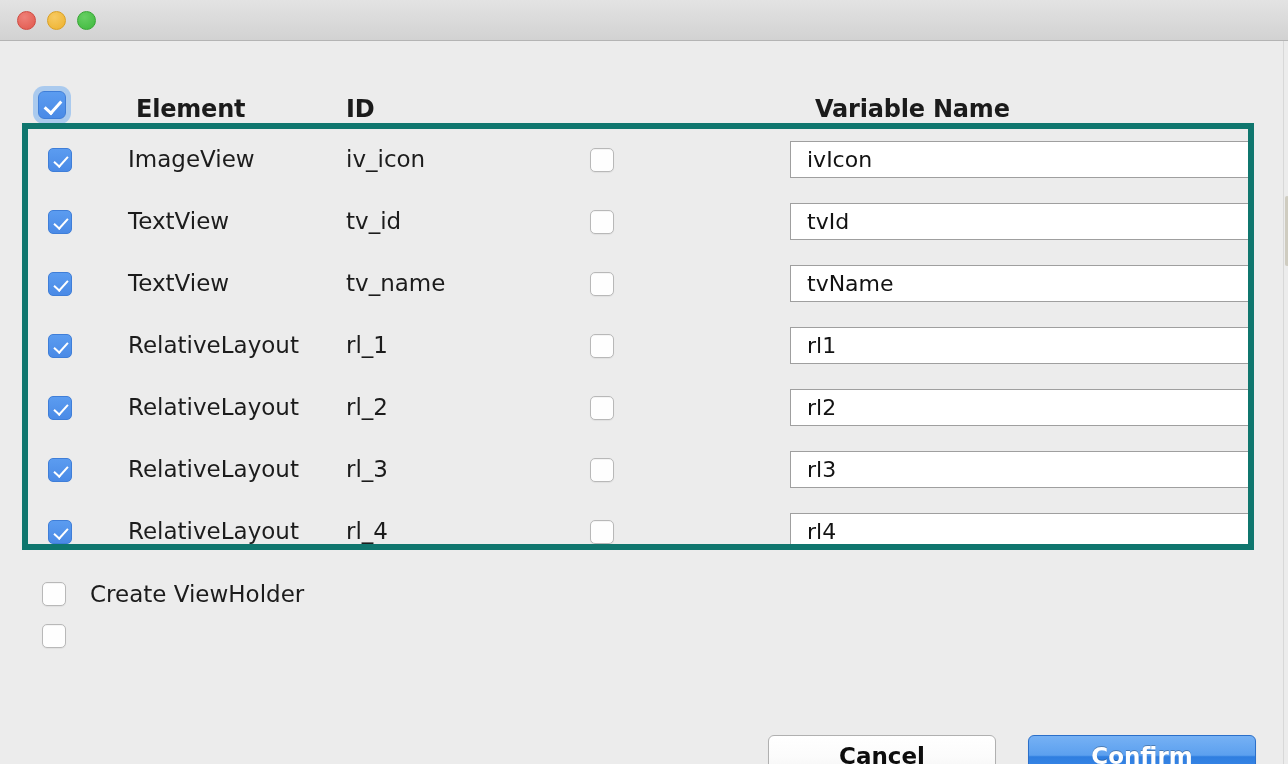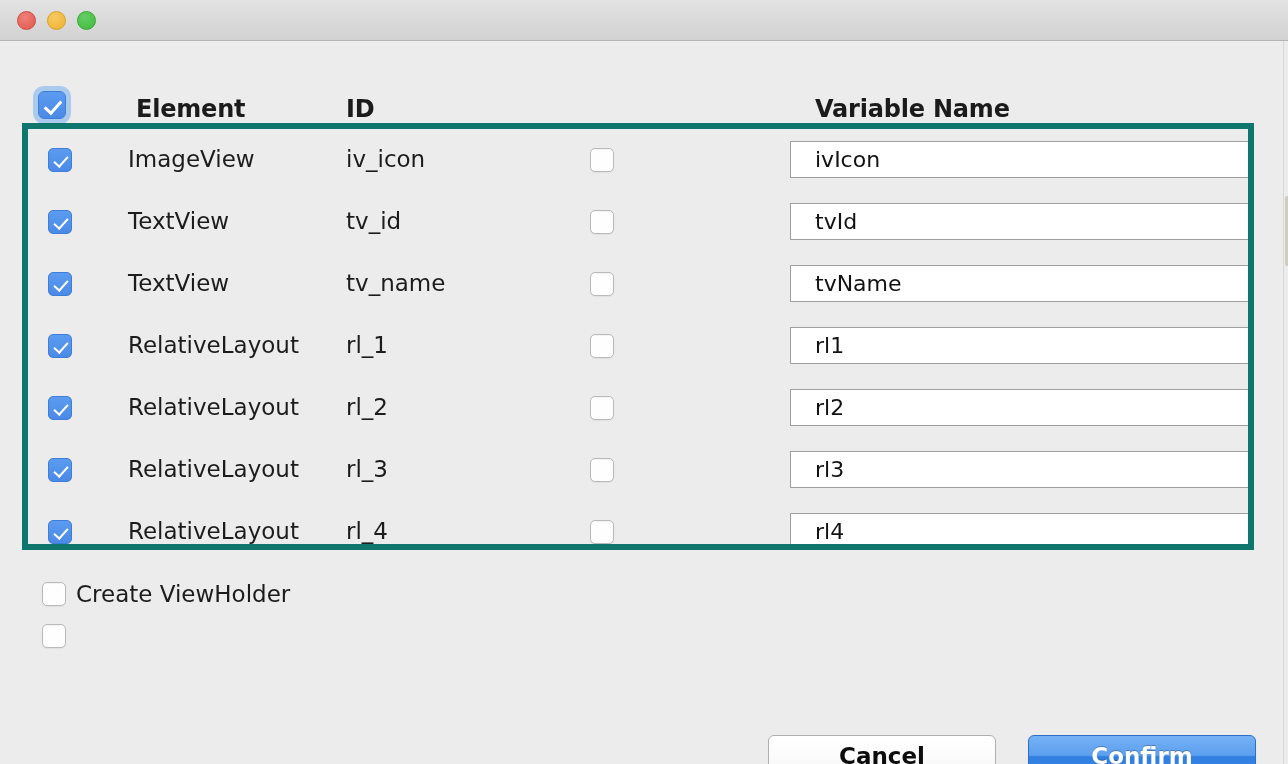--- a/index.html
+++ b/index.html
@@ -179,36 +179,36 @@
     left: 762px;
     top: 12px;
     width: 464px;
     height: 37px;
     background: #ffffff;
     border: 1px solid #9f9f9f;
     box-sizing: border-box;
     font-family: "DejaVu Sans", "Liberation Sans", sans-serif;
     font-size: 22px;
     color: #121212;
-    padding: 0 24px;
+    padding: 0 16px;
     outline: none;
     border-radius: 0;
   }
 
   
   .options {
     position: absolute;
     left: 42px;
     top: 532px;
   }
   .option-row {
     display: flex;
     align-items: center;
     height: 42px;
-    gap: 10px;
+    gap: 24px;
   }
   .option-label {
     font-size: 23px;
     color: #1c1c1c;
     white-space: nowrap;
   }
 
   
   .buttons {
     position: absolute;

